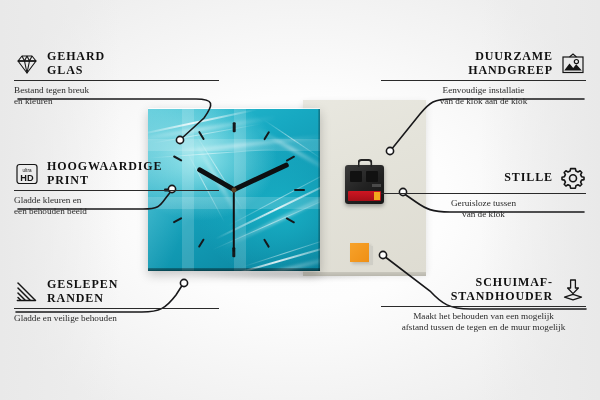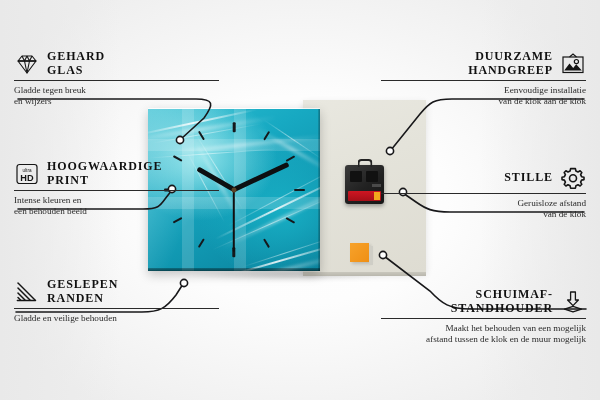--- a/index.html
+++ b/index.html
@@ -39,31 +39,31 @@
     text-transform:uppercase;
   }
   .feat.right .ttl { text-align:right; }
   .feat .rule { height:1px; background:#2a2a2a; margin:3px 0 4px 0; width:100%; }
   .feat .desc {
     font-family:"Liberation Serif", serif;
     font-size:9.2px;
     line-height:11px;
     color:#2b2b2b;
   }
-  .feat.right .desc { text-align:right; }
+  .feat.right .desc { text-align:center; }
   .ic { width:26px; height:24px; flex:0 0 26px; display:block; }
 
   
   #f-gehard   { left:14px;  top:50px;  }
   #f-print    { left:14px;  top:160px; }
   #f-randen   { left:14px;  top:278px; }
   
   #f-handgreep{ left:381px; top:50px;  }
   #f-mech     { left:381px; top:166px; }
-  #f-spacer   { left:381px; top:288px; }
+  #f-spacer   { left:381px; top:276px; }
 
   
   #product { position:absolute; left:0; top:0; width:600px; height:400px; }
 
   
   #backpanel {
     position:absolute; left:303px; top:100px; width:123px; height:172px;
     background:linear-gradient(160deg,#e9e8e0 0%, #e4e3da 38%, #dedcd2 100%);
     box-shadow:0 3px 7px rgba(0,0,0,0.12);
   }
@@ -287,40 +287,40 @@
           <path d="M10.5,9 L13,21 L15.5,9"></path>
         </g>
       </svg>
       <div class="ttl">
         <div>GEHARD</div>
         <div>GLAS</div>
       </div>
     </div>
     <div class="rule"></div>
     <div class="desc">
-      <div>Gladde tegen breuk</div>
-      <div>en wijzers</div>
+      <div>Bestand tegen breuk</div>
+      <div>en kleuren</div>
     </div>
   </div>
 
   <div class="feat left" id="f-print">
     <div class="hd">
       <svg class="ic" viewBox="0 0 26 24">
         <rect x="3" y="2.5" width="20" height="19" rx="2.5" fill="none" stroke="#151515" stroke-width="1.2"></rect>
         <text x="13" y="10.2" font-family="Liberation Sans, sans-serif" font-size="4.6" text-anchor="middle" fill="#151515">ultra</text>
         <text x="13" y="18.6" font-family="Liberation Sans, sans-serif" font-size="9.2" font-weight="bold" text-anchor="middle" fill="#151515">HD</text>
       </svg>
       <div class="ttl">
         <div>HOOGWAARDIGE</div>
         <div>PRINT</div>
       </div>
     </div>
     <div class="rule"></div>
     <div class="desc">
-      <div>Intense kleuren en</div>
+      <div>Gladde kleuren en</div>
       <div>een behouden beeld</div>
     </div>
   </div>
 
   <div class="feat left" id="f-randen">
     <div class="hd">
       <svg class="ic" viewBox="0 0 26 24">
         <g stroke="#151515" stroke-width="1.5" stroke-linecap="round">
           <path d="M4,3 L21,20"></path>
           <path d="M4,8 L16,20"></path>
@@ -369,37 +369,37 @@
           <path d="M13,2.6 l2.4,0 l0.5,2.4 l2.1,1.0 l2.1,-1.2 l1.7,1.7 l-1.2,2.1 l1.0,2.1 l2.4,0.5 l0,2.4 l-2.4,0.5 l-1.0,2.1 l1.2,2.1 l-1.7,1.7 l-2.1,-1.2 l-2.1,1.0 l-0.5,2.4 l-2.4,0 l-2.4,0 l-0.5,-2.4 l-2.1,-1.0 l-2.1,1.2 l-1.7,-1.7 l1.2,-2.1 l-1.0,-2.1 l-2.4,-0.5 l0,-2.4 l2.4,-0.5 l1.0,-2.1 l-1.2,-2.1 l1.7,-1.7 l2.1,1.2 l2.1,-1.0 l0.5,-2.4 z"></path>
           <circle cx="13" cy="12.2" r="3.5"></circle>
         </g>
       </svg>
       <div class="ttl">
         <div>STILLE</div>
       </div>
     </div>
     <div class="rule"></div>
     <div class="desc">
-      <div>Geruisloze afstand</div>
+      <div>Geruisloze tussen</div>
       <div>van de klok</div>
     </div>
   </div>
 
   <div class="feat right" id="f-spacer">
     <div class="hd">
       <svg class="ic" viewBox="0 0 26 24">
         <g fill="none" stroke="#151515" stroke-width="1.3" stroke-linejoin="round">
           <path d="M10.6,2 L15.4,2 L15.4,10 L18.4,10 L13,15.6 L7.6,10 L10.6,10 Z"></path>
           <path d="M13,16.4 L21.5,19.1 L13,21.8 L4.5,19.1 Z"></path>
         </g>
       </svg>
       <div class="ttl">
         <div>SCHUIMAF-</div>
         <div>STANDHOUDER</div>
       </div>
     </div>
     <div class="rule"></div>
     <div class="desc">
       <div>Maakt het behouden van een mogelijk</div>
-      <div>afstand tussen de klok en de muur mogelijk</div>
+      <div>afstand tussen de tegen en de muur mogelijk</div>
     </div>
   </div>
 </div>
 
 </body></html>

